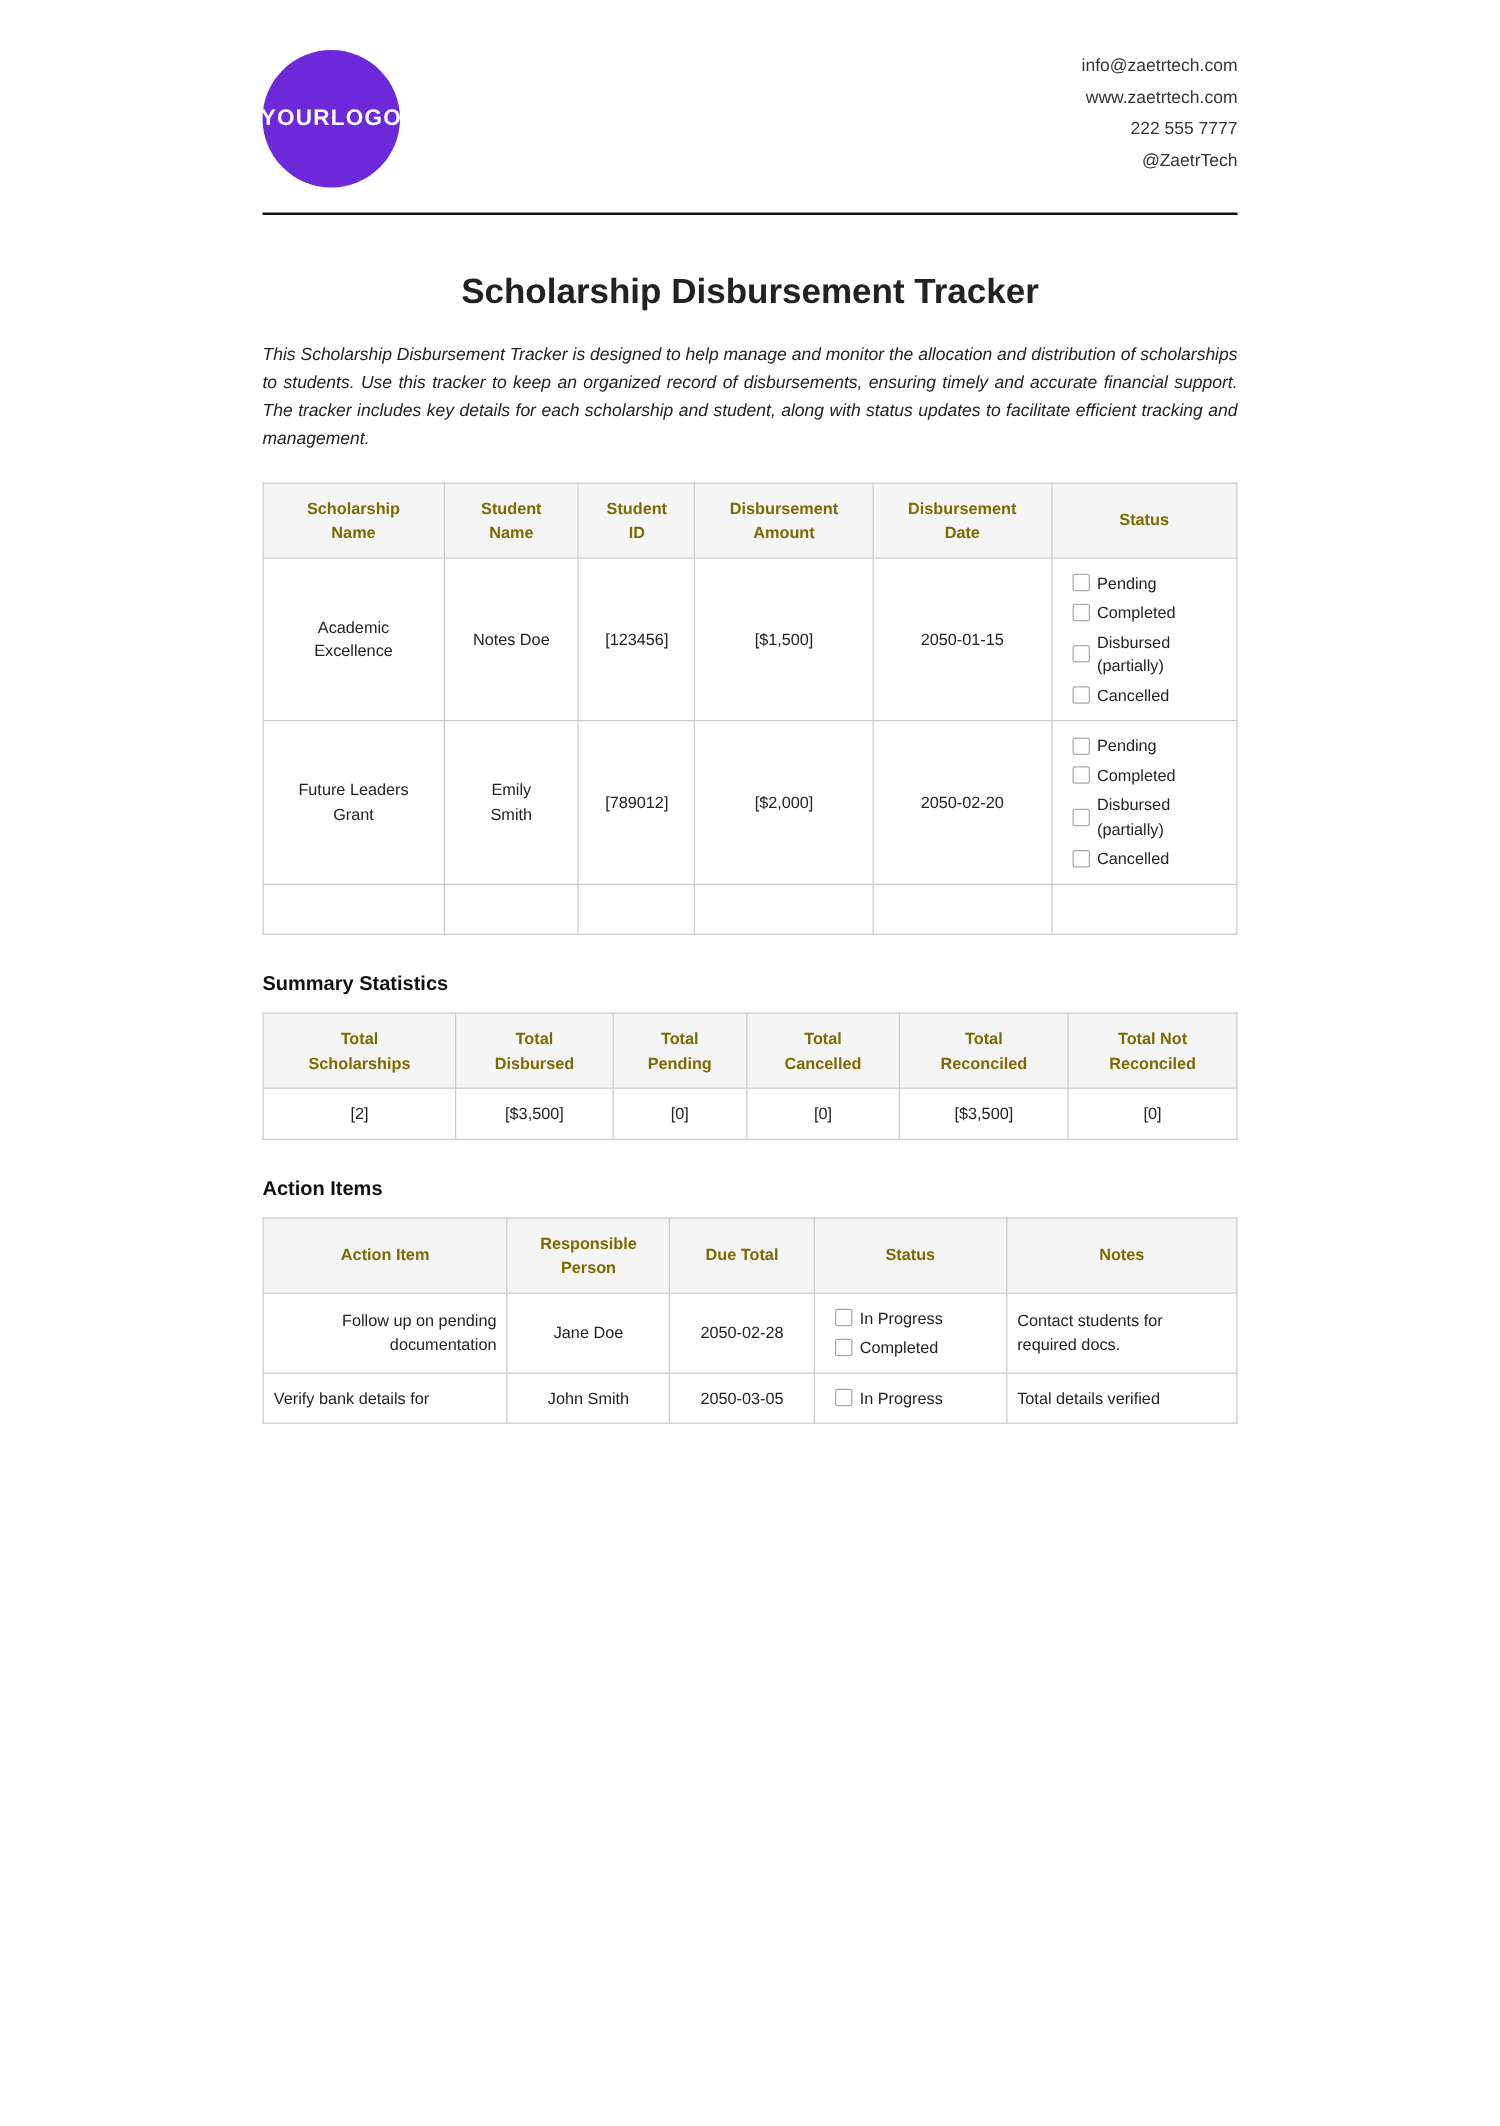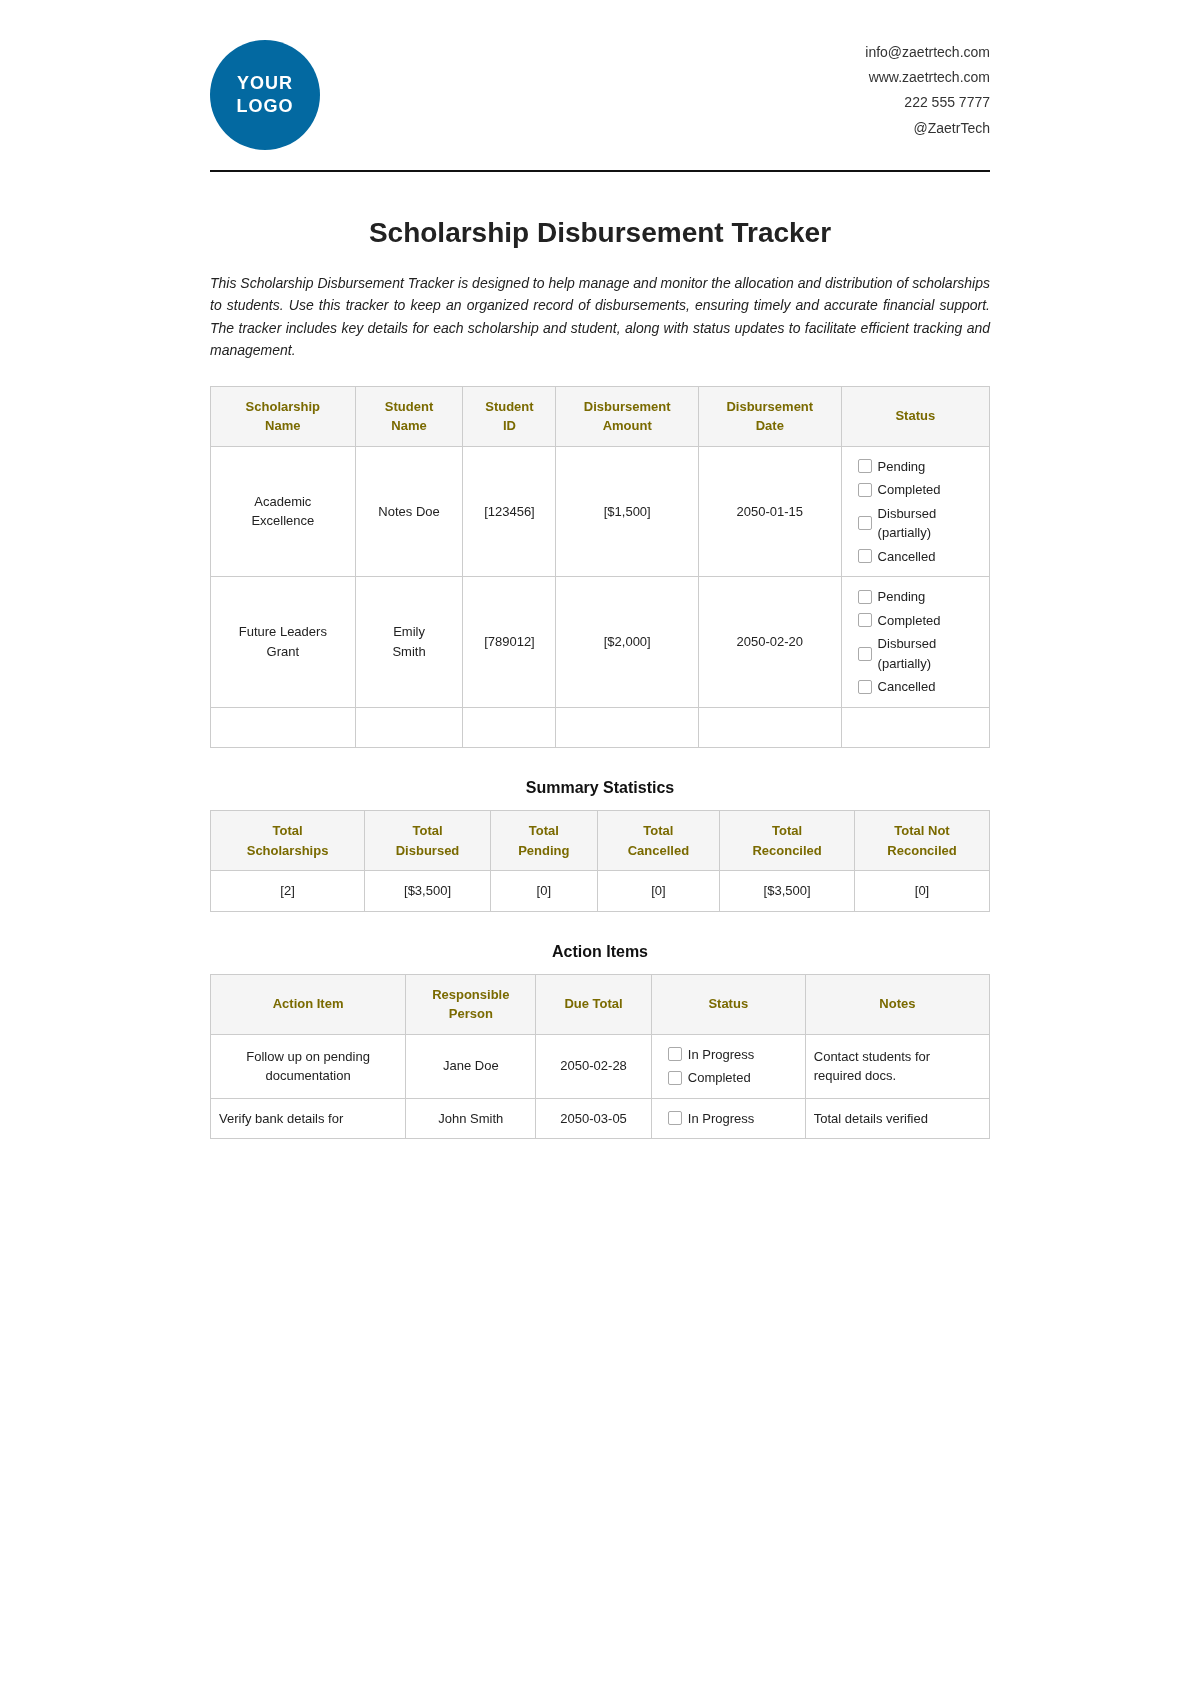--- a/index.html
+++ b/index.html
@@ -15,24 +15,24 @@
     }
     .header {
       display: flex;
       justify-content: space-between;
       align-items: flex-start;
       margin-bottom: 20px;
     }
     .logo-circle {
       width: 110px;
       height: 110px;
-      background: #0369a1;
+      background: #6d28d9;
       border-radius: 50%;
       display: flex;
-      flex-direction: column;
+      flex-direction: row;
       align-items: center;
       justify-content: center;
       color: #fff;
       font-weight: bold;
       font-size: 18px;
       letter-spacing: 1px;
       line-height: 1.3;
       text-align: left;
     }
     .contact-info {
@@ -80,21 +80,20 @@
       text-align: center;
       vertical-align: middle;
       font-size: 13px;
       color: #222;
     }
     .section-title {
       font-weight: bold;
       font-size: 16px;
       margin-bottom: 10px;
       color: #111;
-      text-align: center;
     }
     .checkbox-group {
       display: flex;
       flex-direction: column;
       align-items: flex-start;
       gap: 4px;
       padding-left: 8px;
     }
     .checkbox-item {
       display: flex;
@@ -258,21 +257,21 @@
       <th>Action Item</th>
       <th>Responsible<br>Person</th>
       <th>Due Total</th>
       <th>Status</th>
       <th>Notes</th>
     </tr>
   </thead>
   <tbody>
 
     <tr>
-      <td style="text-align:center;">Follow up on pending<br>documentation</td>
+      <td style="text-align:right;">Follow up on pending<br>documentation</td>
       <td>Jane Doe</td>
       <td>2050-02-28</td>
       <td class="status-col">
         <div class="checkbox-group">
           <label class="checkbox-item">
             <span class="checkbox-box"></span>
             <span>In Progress</span>
           </label>
           <label class="checkbox-item">
             <span class="checkbox-box"></span>

